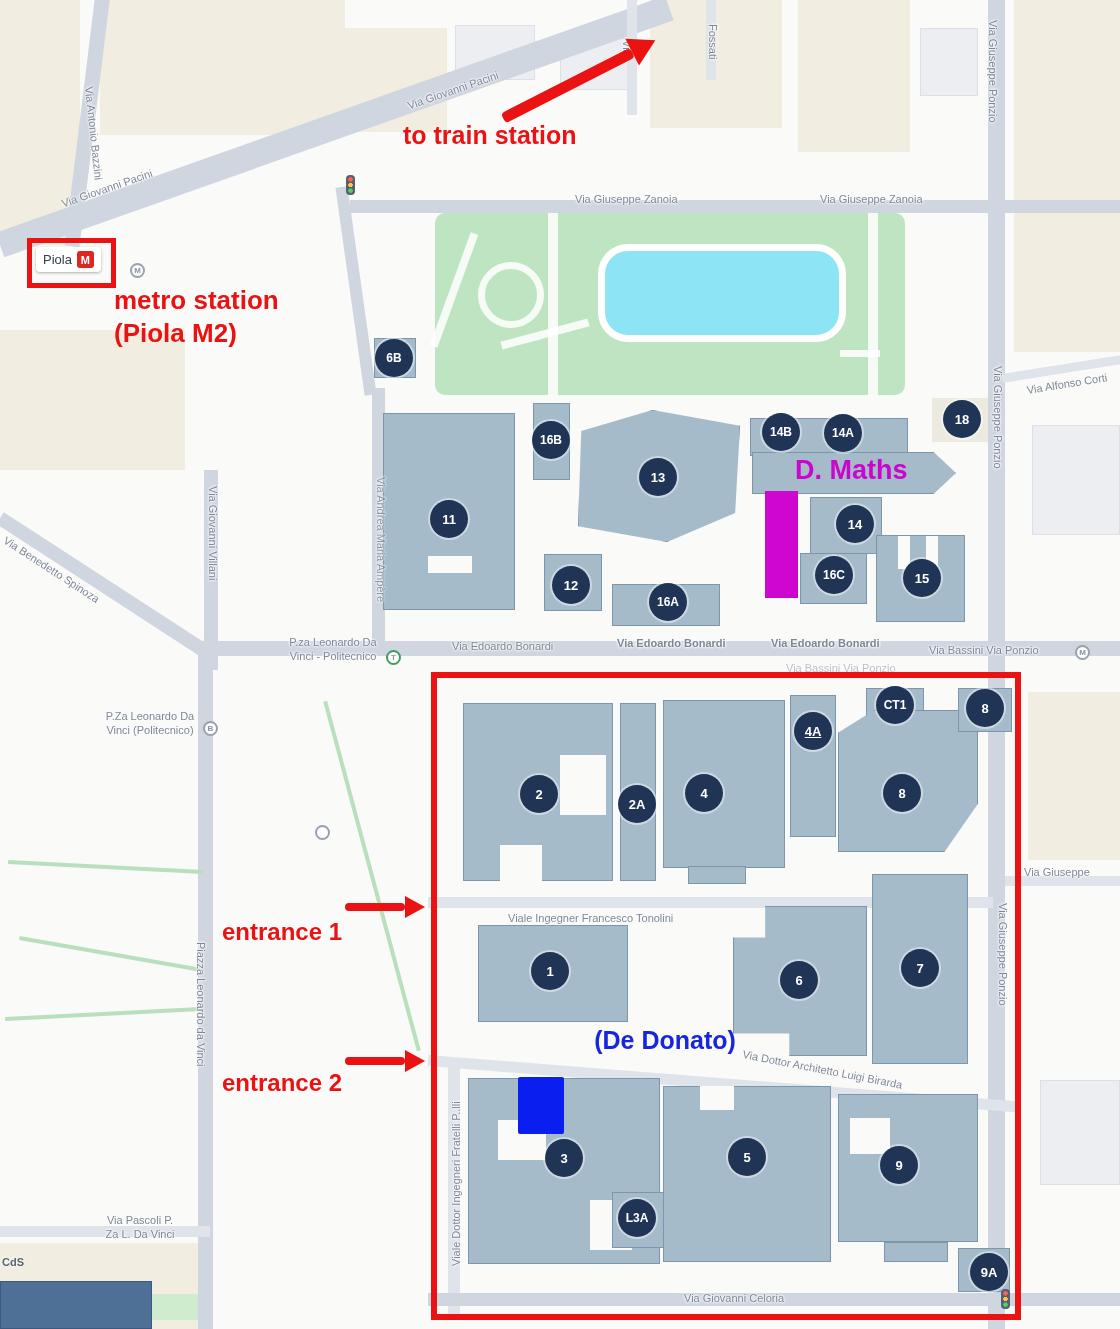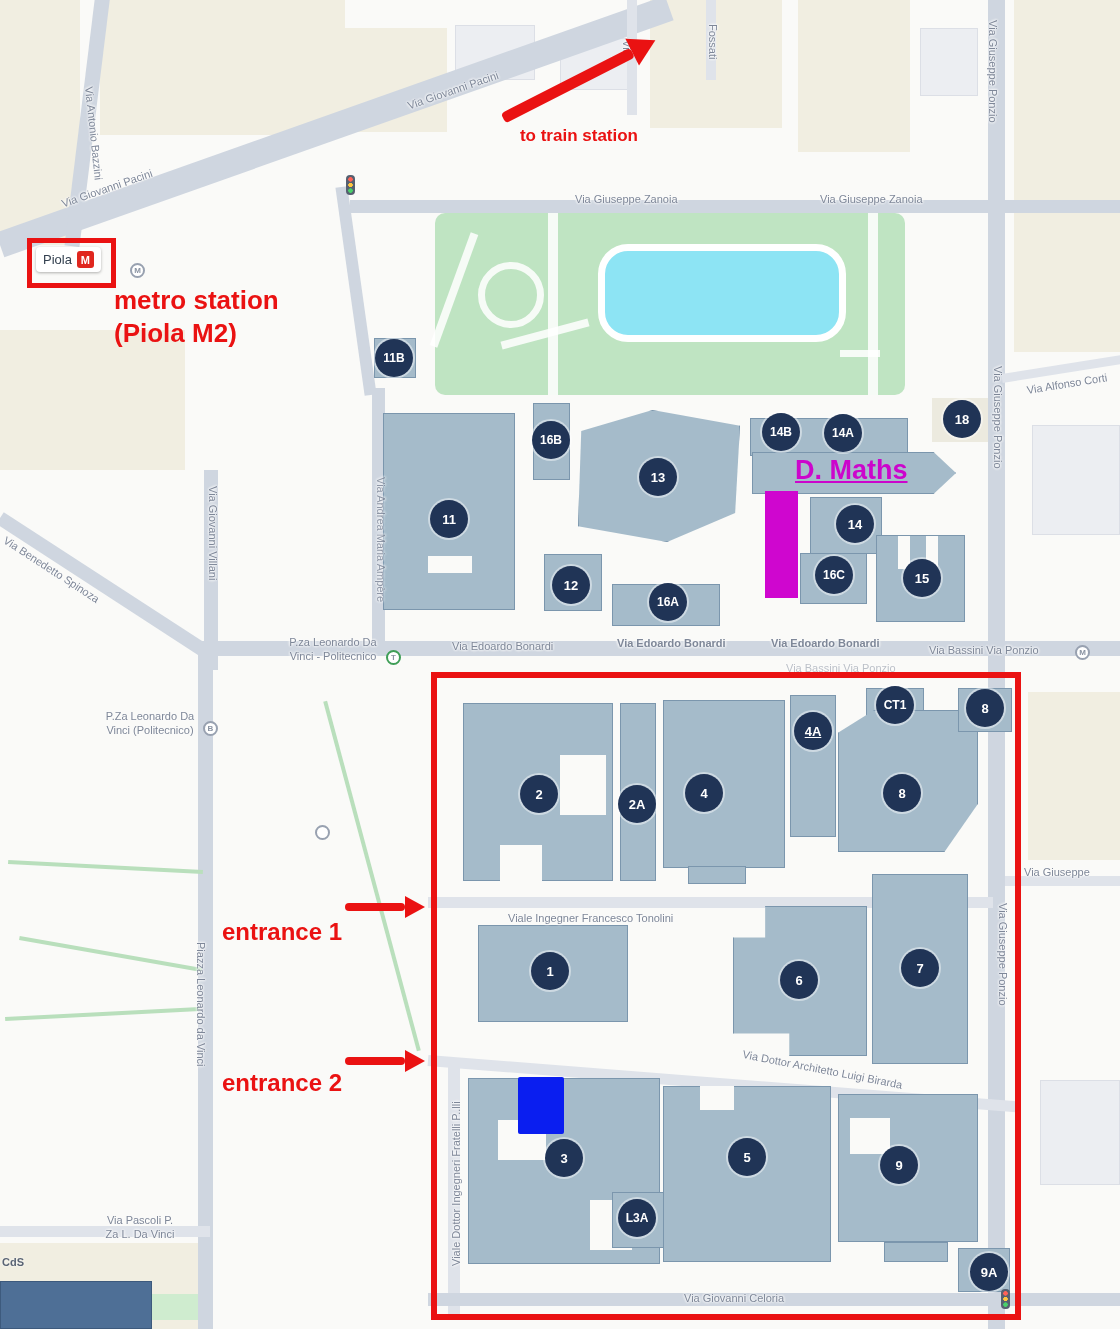--- a/index.html
+++ b/index.html
@@ -27,26 +27,26 @@
          box-shadow:0 0 0 2px rgba(255,255,255,.45);}
   .poi{position:absolute;width:15px;height:15px;border-radius:50%;background:#fff;border:2px solid #98a1b0;
        color:#8a93a2;font-size:8px;font-weight:700;display:flex;align-items:center;justify-content:center;
        box-sizing:border-box;}
   .signal{position:absolute;width:9px;height:20px;border-radius:4px;background-color:#566070;
        background-image:radial-gradient(circle at 50% 22%,#ff6257 0 2px,rgba(0,0,0,0) 2.5px),
                         radial-gradient(circle at 50% 50%,#ffc63e 0 2px,rgba(0,0,0,0) 2.5px),
                         radial-gradient(circle at 50% 78%,#49d06b 0 2px,rgba(0,0,0,0) 2.5px);}
   
   .t-red{position:absolute;color:#ea1212;font-weight:700;z-index:9;}
-  .lbl-train{left:403px;top:120px;width:235px;text-align:right;font-size:17px;line-height:31px;}
+  .lbl-train{left:403px;top:120px;width:235px;text-align:left;font-size:25px;line-height:31px;}
   .lbl-metro{left:114px;top:284px;font-size:26px;line-height:33px;}
   .lbl-venue{left:238px;top:714px;width:195px;text-align:center;font-size:26px;line-height:33px;}
   .lbl-e1{left:222px;top:918px;font-size:24px;}
   .lbl-e2{left:222px;top:1069px;font-size:24px;}
-  .lbl-dm{position:absolute;left:795px;top:455px;font-size:27px;font-weight:700;color:#cc05cc;z-index:9;text-decoration:underline;}
+  .lbl-dm{position:absolute;left:795px;top:455px;font-size:27px;font-weight:700;color:#cc05cc;z-index:9;}
   .lbl-plenary{position:absolute;left:545px;top:1024px;width:240px;text-align:center;font-size:25px;
                line-height:32px;font-weight:700;color:#1526dd;z-index:9;}
   .redbox{position:absolute;border:6px solid #ea1212;box-sizing:border-box;z-index:8;}
   .main-redbox{left:431px;top:672px;width:590px;height:648px;}
   .piola-redbox{left:27px;top:238px;width:89px;height:50px;border-width:5px;}
   .magrect{position:absolute;left:765px;top:491px;width:33px;height:107px;background:#cf06cf;z-index:7;}
   .bluerect{position:absolute;left:518px;top:1077px;width:46px;height:57px;background:#0a1ef0;
             border-radius:2px;z-index:7;}
   .arrow{position:absolute;display:flex;align-items:center;transform-origin:0 50%;z-index:9;}
   .arrow .shaft{height:8px;background:#ea1212;border-radius:4px;}
@@ -207,21 +207,21 @@
   <div class="layer" id="pois">
       <div class="poi" style="left: 130px; top: 263px;">M</div>
       <div class="poi" style="border-color: rgb(63, 158, 87); left: 386px; top: 650px;">T</div>
       <div class="poi" style="left: 203px; top: 721px;">B</div>
       <div class="poi" style="left: 315px; top: 825px;"></div>
       <div class="poi" style="left: 1075px; top: 645px;">M</div>
       <div class="signal" style="left: 346px; top: 175px;"></div>
       <div class="signal" style="left: 1001px; top: 1289px;"></div>
     </div>
   <div class="layer" id="badges">
-      <div class="badge" style="font-size: 12px; left: 375px; top: 339px;">11B</div>
+      <div class="badge" style="font-size: 12px; left: 375px; top: 339px;">6B</div>
       <div class="badge" style="font-size: 12px; left: 532px; top: 421px;">16B</div>
       <div class="badge" style="left: 639px; top: 458px;">13</div>
       <div class="badge" style="font-size: 12px; left: 762px; top: 413px;">14B</div>
       <div class="badge" style="font-size: 12px; left: 824px; top: 414px;">14A</div>
       <div class="badge" style="left: 943px; top: 400px;">18</div>
       <div class="badge" style="left: 430px; top: 500px;">11</div>
       <div class="badge" style="left: 836px; top: 505px;">14</div>
       <div class="badge" style="left: 552px; top: 566px;">12</div>
       <div class="badge" style="font-size: 12px; left: 815px; top: 556px;">16C</div>
       <div class="badge" style="left: 903px; top: 559px;">15</div>
@@ -273,16 +273,17 @@
     <div class="t-red lbl-metro">
       <div>metro station</div>
       <div>(Piola M2)</div>
     </div>
     <div class="t-red lbl-venue">
     </div>
     <div class="t-red lbl-e1">entrance 1</div>
     <div class="t-red lbl-e2">entrance 2</div>
     <div class="lbl-dm">D. Maths</div>
     <div class="lbl-plenary">
+      <div>(De Donato)</div>
     </div>
   </div>
 
 </div>
 
 </body></html>

